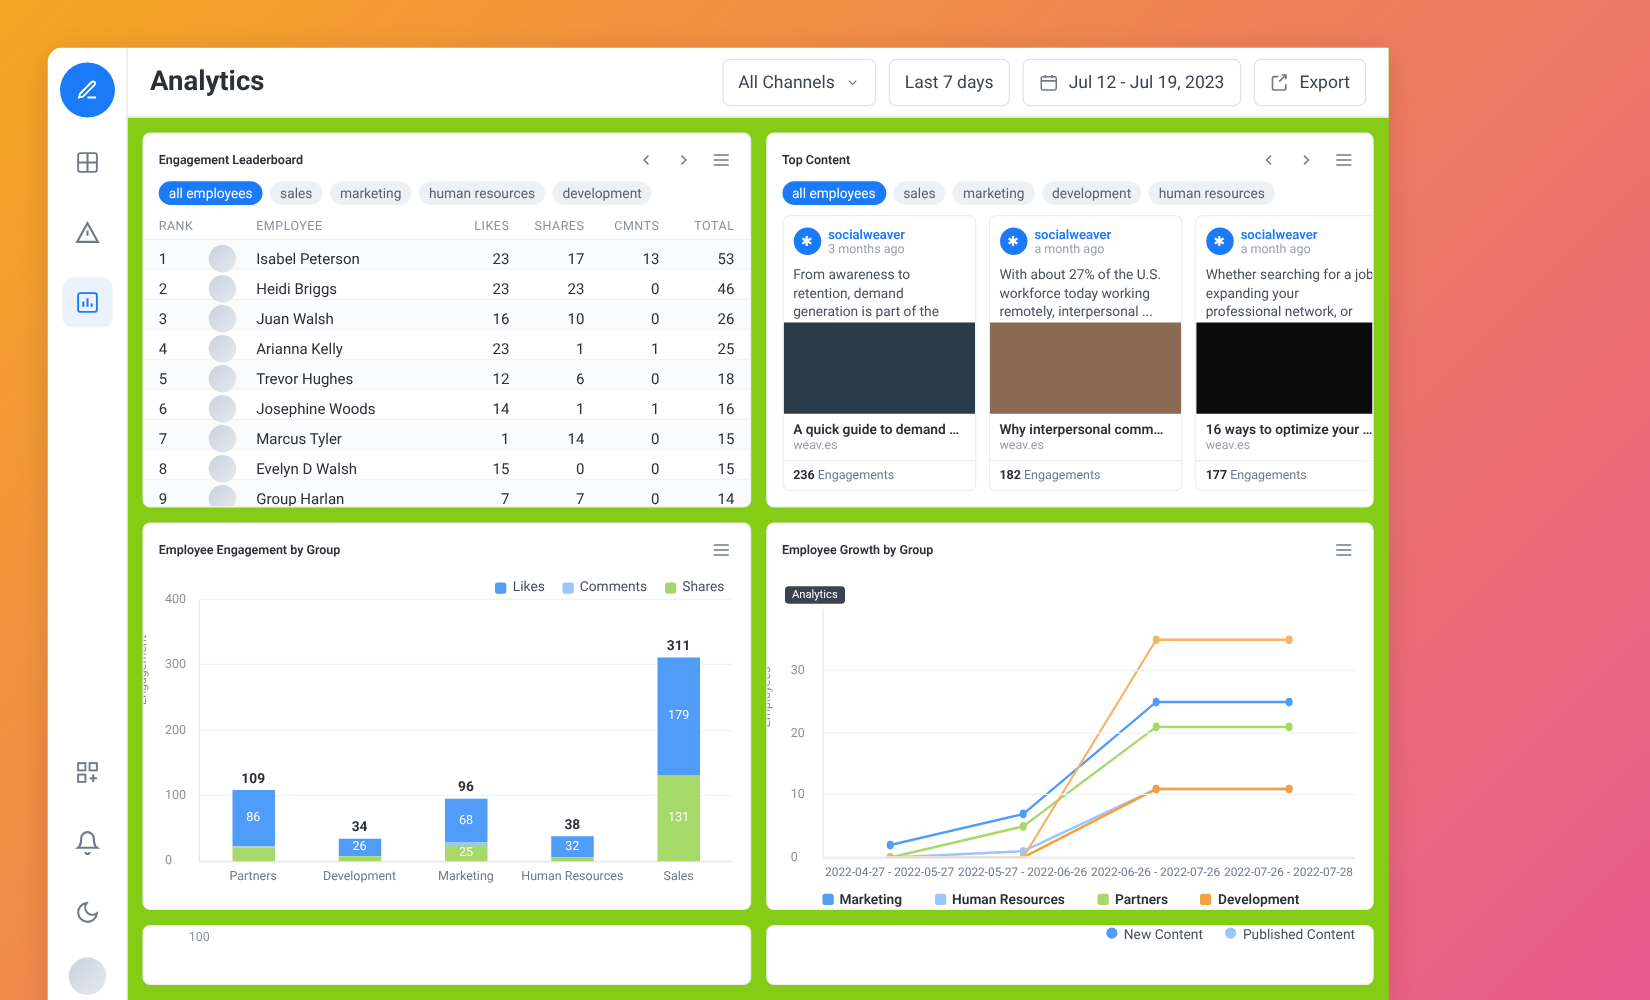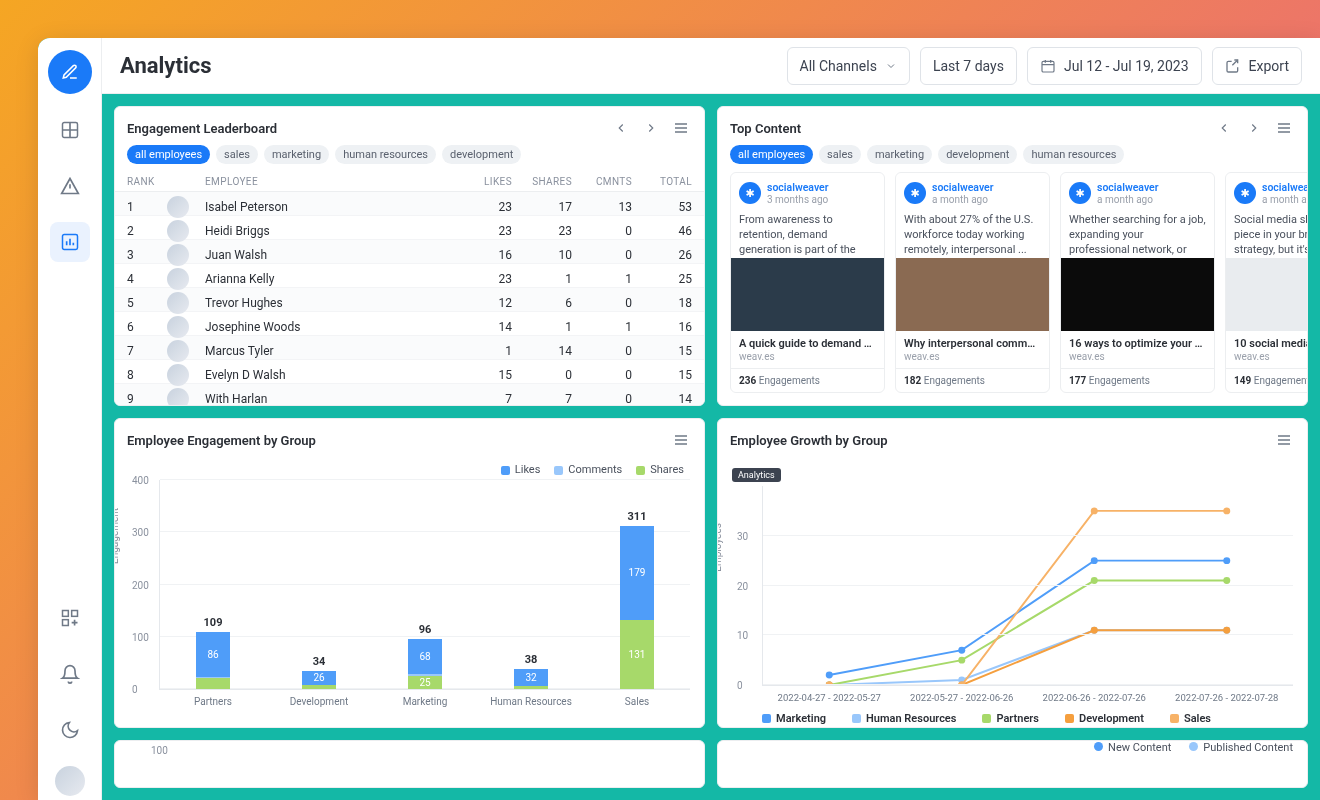--- a/index.html
+++ b/index.html
@@ -4,25 +4,25 @@
 <style>
 * { margin: 0; padding: 0; box-sizing: border-box; }
 body {
   font-family: -apple-system, BlinkMacSystemFont, "Segoe UI", Roboto, sans-serif;
   background: linear-gradient(135deg, #f5a623 0%, #e85a8f 100%);
   width: 1320px;
   height: 800px;
   overflow: hidden;
 }
 .app-shell {
-  background: #14b8a6;
+  background: #84cc16;
   border-radius: 12px 0 0 0;
   margin-left: 38px;
   margin-top: 38px;
-  width: 1282px;
+  width: 1073px;
   height: 762px;
   display: flex;
   overflow: hidden;
   box-shadow: 0 4px 24px rgba(0,0,0,.12);
 }
 .left-rail {
   width: 64px;
   background: #fff;
   border-right: 1px solid #eceef0;
   display: flex;
@@ -56,21 +56,21 @@
   color: #3c4350; font-size: 14px; cursor: pointer;
 }
 .btn-primary {
   height: 38px; padding: 0 14px; border-radius: 6px; background: #1a7af8;
   color: #fff; display: flex; align-items: center; gap: 8px; font-size: 14px;
   font-weight: 600; cursor: pointer; border: none;
 }
 .board { flex: 1; padding: 12px; display: grid; grid-template-columns: 1fr 1fr; grid-template-rows: 300px 310px auto; gap: 12px; overflow: hidden; }
 .card { background: #fff; border-radius: 6px; border: 1px solid #eceef0; display: flex; flex-direction: column; overflow: hidden; }
 .card-head { padding: 10px 12px 6px; display: flex; align-items: center; gap: 8px; }
-.card-title { font-size: 13px; font-weight: 600; color: #2b2f36; }
+.card-title { font-size: 10px; font-weight: 600; color: #2b2f36; }
 .card-head-spacer { flex: 1; }
 .icon-btn { width: 22px; height: 22px; display:flex; align-items:center; justify-content:center; color:#6f7987; cursor:pointer; }
 .chip-row { padding: 0 12px 8px; display: flex; gap: 6px; flex-wrap: wrap; }
 .chip { font-size: 11px; padding: 3px 8px; border-radius: 10px; background: #eef1f4; color: #5a616e; cursor: pointer; }
 .chip.active { background: #1a7af8; color: #fff; }
 
 .tbl { flex:1; overflow:hidden; }
 .th, .tr { display: grid; grid-template-columns: 40px 38px 1fr 60px 60px 60px 60px; align-items: center; padding: 4px 12px; font-size: 12px; }
 .th { color:#8a919e; text-transform:uppercase; font-size:10px; letter-spacing:.04em; border-bottom:1px solid #eceef0; }
 .tr { height: 24px; border-bottom: 1px solid #f3f4f6; color:#2b2f36; }
@@ -331,21 +331,21 @@
                 <div class="r">15</div>
                 <div class="r">0</div>
                 <div class="r">0</div>
                 <div class="r">15</div>
               </div>
               <div class="tr">
                 <div>9</div>
                 <div>
                   <div class="avatar"></div>
                 </div>
-                <div>With Harlan</div>
+                <div>Group Harlan</div>
                 <div class="r">7</div>
                 <div class="r">7</div>
                 <div class="r">0</div>
                 <div class="r">14</div>
               </div>
             </div>
         </div>
       </div>
 
       <div class="card">

